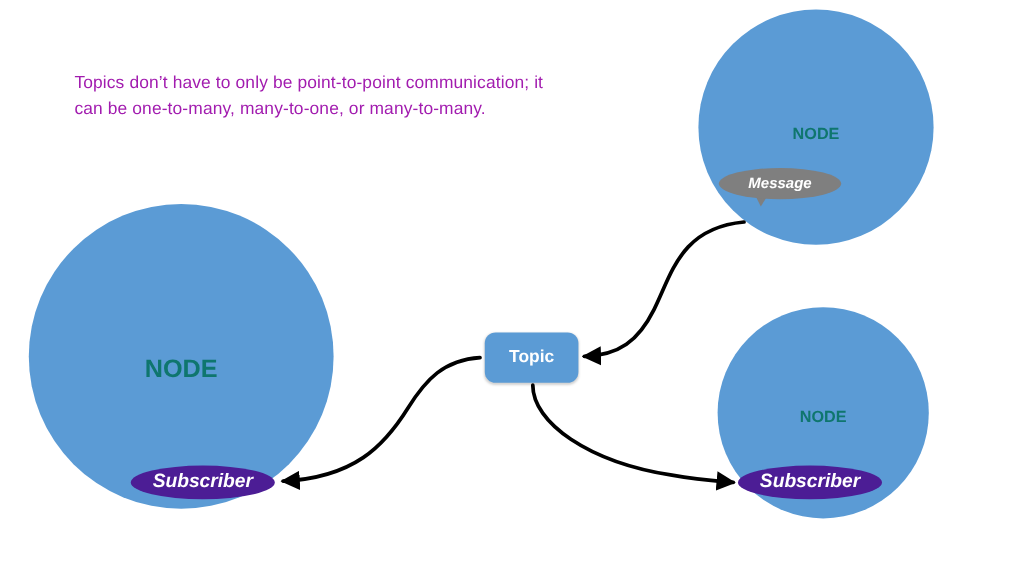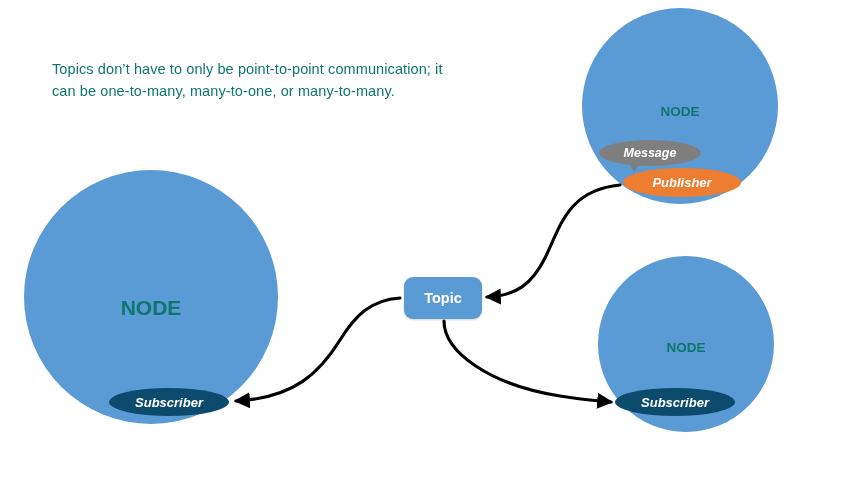--- a/index.html
+++ b/index.html
@@ -10,26 +10,26 @@
   #canvas {
     position: relative;
     width: 854px;
     height: 480px;
     background: #ffffff;
     overflow: hidden;
     font-family: "Liberation Sans", sans-serif;
   }
   .caption {
     position: absolute;
-    left: 52px;
+    left: 62px;
     top: 58px;
     width: 420px;
     font-size: 14.5px;
     line-height: 1.55;
-    color: #0f766e;
+    color: #a21caf;
     letter-spacing: 0.1px;
     white-space: pre-line;
   }
   .node-circle {
     position: absolute;
     border-radius: 50%;
     background: #5B9BD5;
   }
   .node-label {
     position: absolute;
@@ -44,21 +44,21 @@
     display: flex;
     align-items: center;
     justify-content: center;
     color: #ffffff;
     font-weight: bold;
     white-space: nowrap;
     font-style: italic;
   }
   .pill-message { background: #7F7F7F; font-size: 12.5px; }
   .pill-publisher { background: #ED7D31; font-size: 13px; }
-  .pill-subscriber { background: #0c4a6e; font-size: 13px; }
+  .pill-subscriber { background: #4c1d95; font-size: 16px; }
   .callout-tail {
     position: absolute;
     width: 0; height: 0;
     border-left: 7px solid transparent;
     border-right: 9px solid transparent;
     border-top: 14px solid #7F7F7F;
   }
   .topic-box {
     position: absolute;
     background: #5B9BD5;
@@ -87,21 +87,20 @@
 can be one-to-many, many-to-one, or many-to-many.</div>
 
   <div class="node-circle" style="left:582px; top:8px; width:196px; height:196px;"></div>
 
   <div class="node-label" style="left:582px; top:104px; width:196px; font-size:13.5px;">NODE</div>
 
   <div class="callout-tail" style="left:627px; top:158px;"></div>
 
   <div class="pill pill-message" style="left:599px; top:140px; width:102px; height:26px;">Message</div>
 
-  <div class="pill pill-publisher" style="left:623px; top:168px; width:118px; height:29px;">Publisher</div>
 
   <div class="node-circle" style="left:598px; top:256px; width:176px; height:176px;"></div>
 
   <div class="node-label" style="left:598px; top:340px; width:176px; font-size:13.5px;">NODE</div>
 
   <div class="pill pill-subscriber" style="left:615px; top:388px; width:120px; height:28px;">Subscriber</div>
 
   <div class="node-circle" style="left:24px; top:170px; width:254px; height:254px;"></div>
 
   <div class="node-label" style="left:24px; top:296px; width:254px; font-size:21px;">NODE</div>

